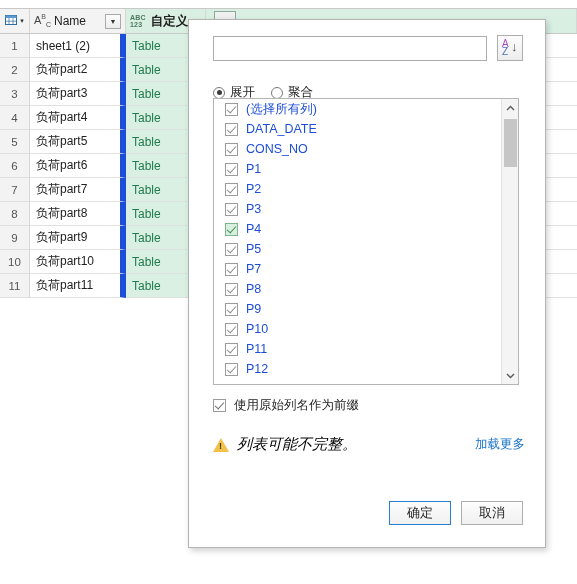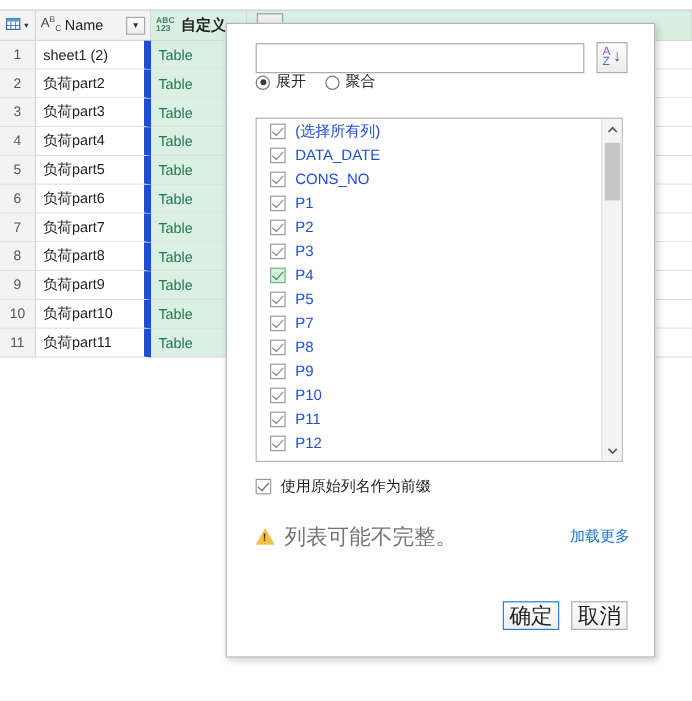--- a/index.html
+++ b/index.html
@@ -116,21 +116,21 @@
     background: linear-gradient(#fcfcfc,#ededed);
     display: flex; align-items: center; justify-content: center;
     position: relative;
   }
   .az { position: relative; width: 18px; height: 18px; }
   .az .a { position: absolute; left: 1px; top: -1px; font-size: 10px; color: #a34fbd; font-weight: 400;}
   .az .z { position: absolute; left: 1px; top: 7px; font-size: 10px; color: #4f6fbd; font-weight: 400;}
   .az .arr { position: absolute; left: 10px; top: 0px; font-size: 13px; color: #555; }
 
   .radio-row {
-    position: absolute; left: 24px; top: 40px;
+    position: absolute; left: 24px; top: 64px;
     display: flex; align-items: center; gap: 16px;
     font-size: 12.5px; color: #262626;
   }
   .radio-item { display: flex; align-items: center; gap: 5px; }
   .radio-dot {
     width: 12px; height: 12px; border-radius: 50%;
     border: 1px solid #7a7a7a; background: #fff;
     display: inline-block; position: relative;
   }
   .radio-dot.on::after {
@@ -196,33 +196,33 @@
     border-left: 8px solid transparent;
     border-right: 8px solid transparent;
     border-bottom: 14px solid #f2c14b;
     margin-right: 8px;
   }
   .warn-tri::after {
     content: "!"; position: absolute; left: -2px; top: 3px;
     font-size: 9px; color: #4a3a00; font-weight: bold;
     font-family: "Liberation Sans", sans-serif;
   }
-  .warn-text { font-size: 18px; color: #737373; }
+  .warn-text { font-size: 15px; color: #000000; font-style: italic; }
   .load-more {
     margin-left: auto; color: #1a73c8; font-size: 12.5px;
     text-decoration: none; cursor: pointer;
   }
   .btn-row {
     position: absolute; right: 22px; bottom: 22px;
     display: flex; gap: 10px;
   }
   .btn {
-    width: 47px; height: 24px;
+    width: 62px; height: 24px;
     display: flex; align-items: center; justify-content: center;
-    font-size: 18px;
+    font-size: 13px;
     background: linear-gradient(#fdfdfd,#f0f0f0);
     border: 1px solid #adadad;
     color: #1f1f1f;
     font-family: "Liberation Sans", sans-serif;
   }
   .btn.primary { border: 1px solid #2a7fd4; }
 </style>
 </head>
 <body>
 

